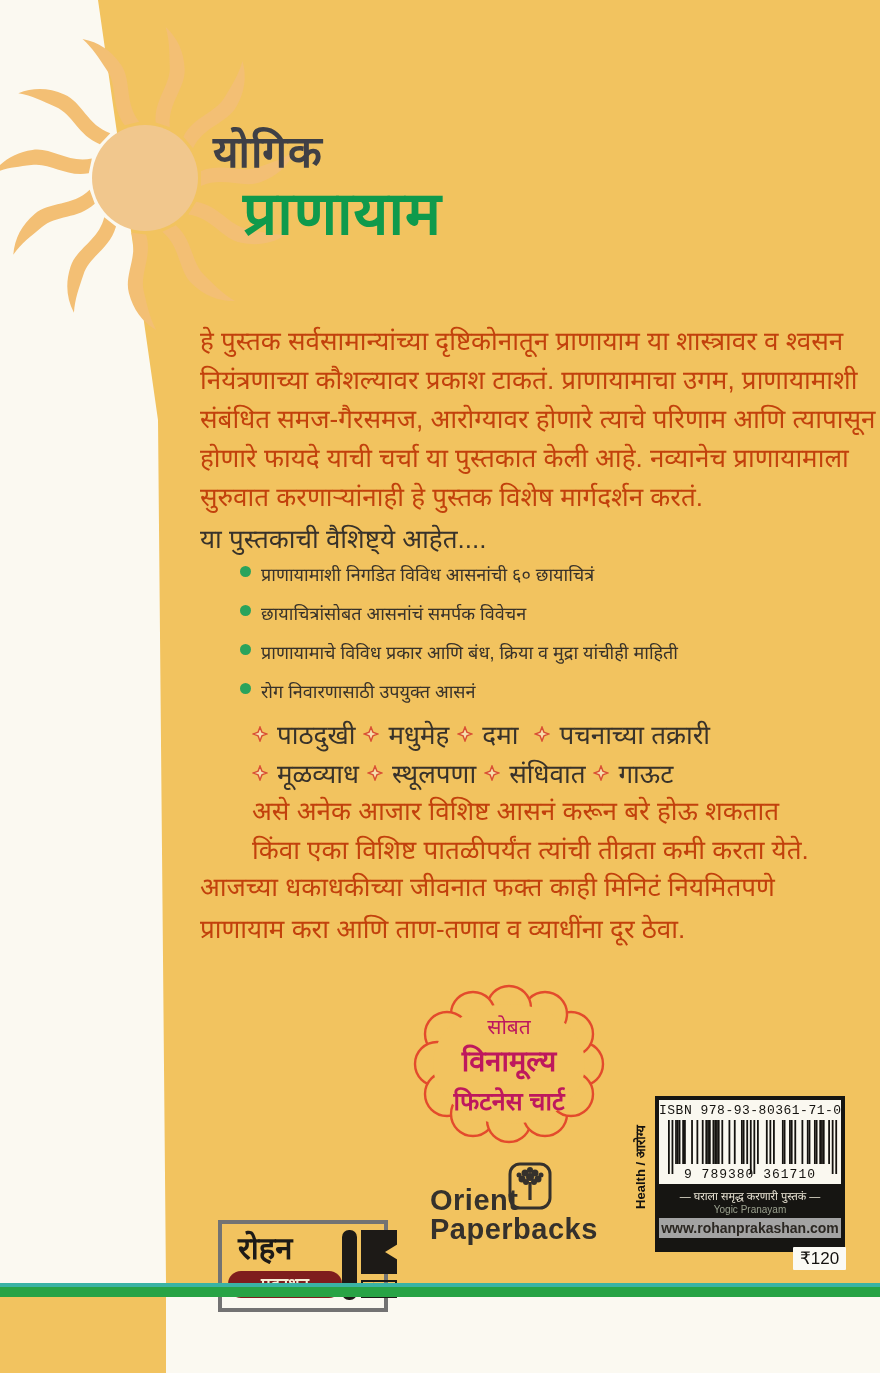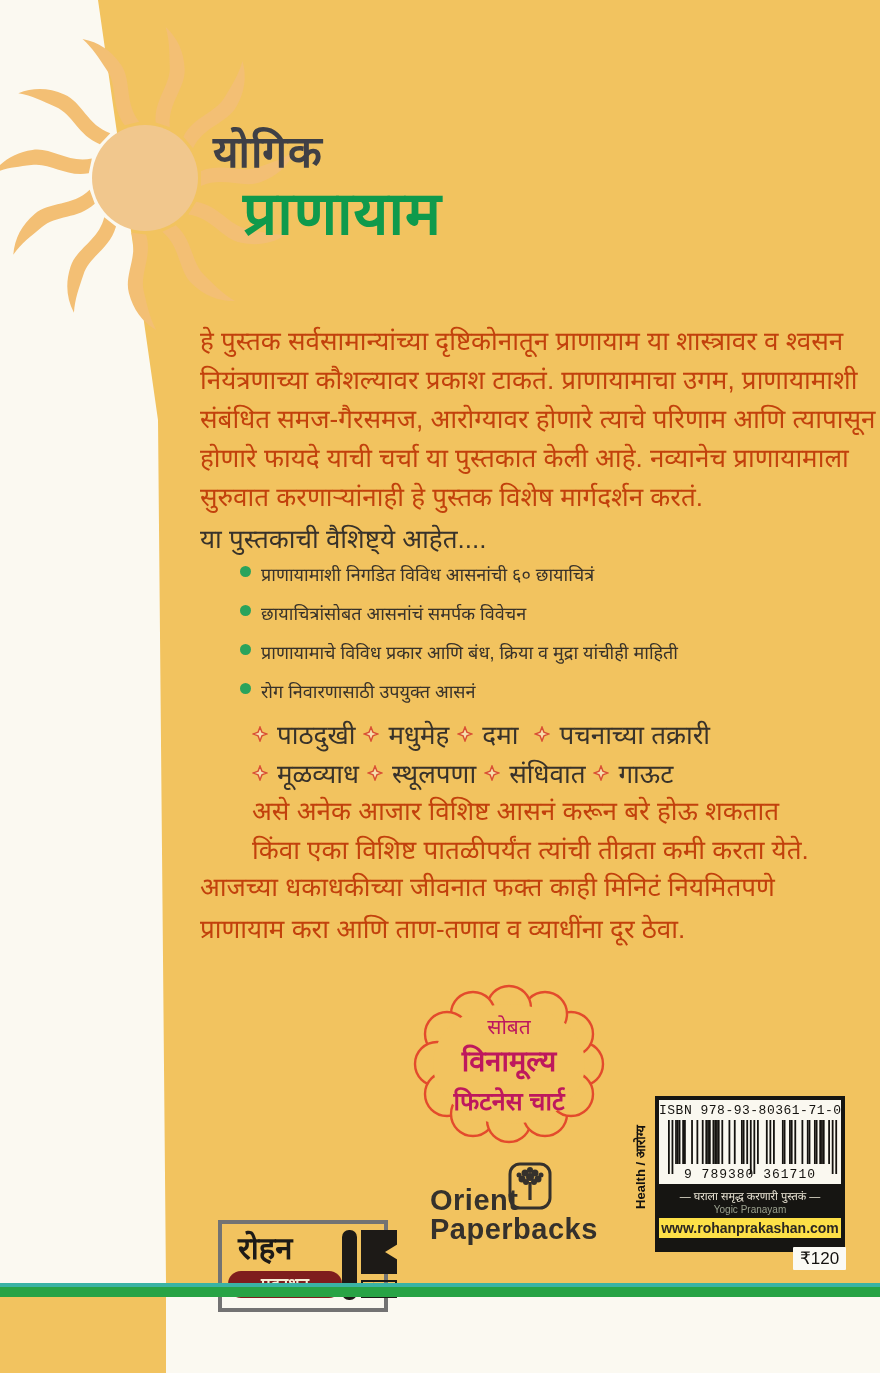--- a/index.html
+++ b/index.html
@@ -74,21 +74,21 @@
   .orient .oline2 { font-size:29px; font-weight:bold; letter-spacing:0.5px; margin-top:-4px; }
   .orient .tree { position:absolute; left:78px; top:0; }
   
   .bcblock { position:absolute; left:655px; top:1096px; width:190px; height:156px; background:#161512; padding:4px; }
   .bcwhite { background:#faf8f0; width:182px; padding:3px 0 0 0; text-align:center; }
   .isbn { font-family:"Liberation Mono","DejaVu Sans Mono",monospace; font-size:13px; letter-spacing:0.5px; color:#14120f; white-space:nowrap; }
   .bcdigits { font-family:"Liberation Mono","DejaVu Sans Mono",monospace; font-size:13px; color:#14120f; margin-top:-13px; padding-bottom:2px; letter-spacing:1px; }
   .bcband { height:34px; text-align:center; color:#eee8d8; }
   .bcband .tg1 { font-size:11px; padding-top:4px; white-space:nowrap; }
   .bcband .tg2 { font-size:10px; color:#9aa08e; margin-top:1px; }
-  .bcurl { background:#fde047; height:20px; text-align:center; font-size:14px; font-weight:bold; color:#2b2722; line-height:20px; }
+  .bcurl { background:#a3a3a3; height:20px; text-align:center; font-size:14px; font-weight:bold; color:#2b2722; line-height:20px; }
   .category {
     position:absolute; left:570px; top:1158px; width:140px; text-align:center;
     transform:rotate(-90deg); transform-origin:center;
     font-size:13px; font-weight:bold; color:#14120f; white-space:nowrap;
   }
   .price {
     position:absolute; left:793px; top:1247px; background:#fbfaf4;
     padding:1px 7px; font-size:17px; color:#14120f; border-radius:1px;
   }
 </style>

